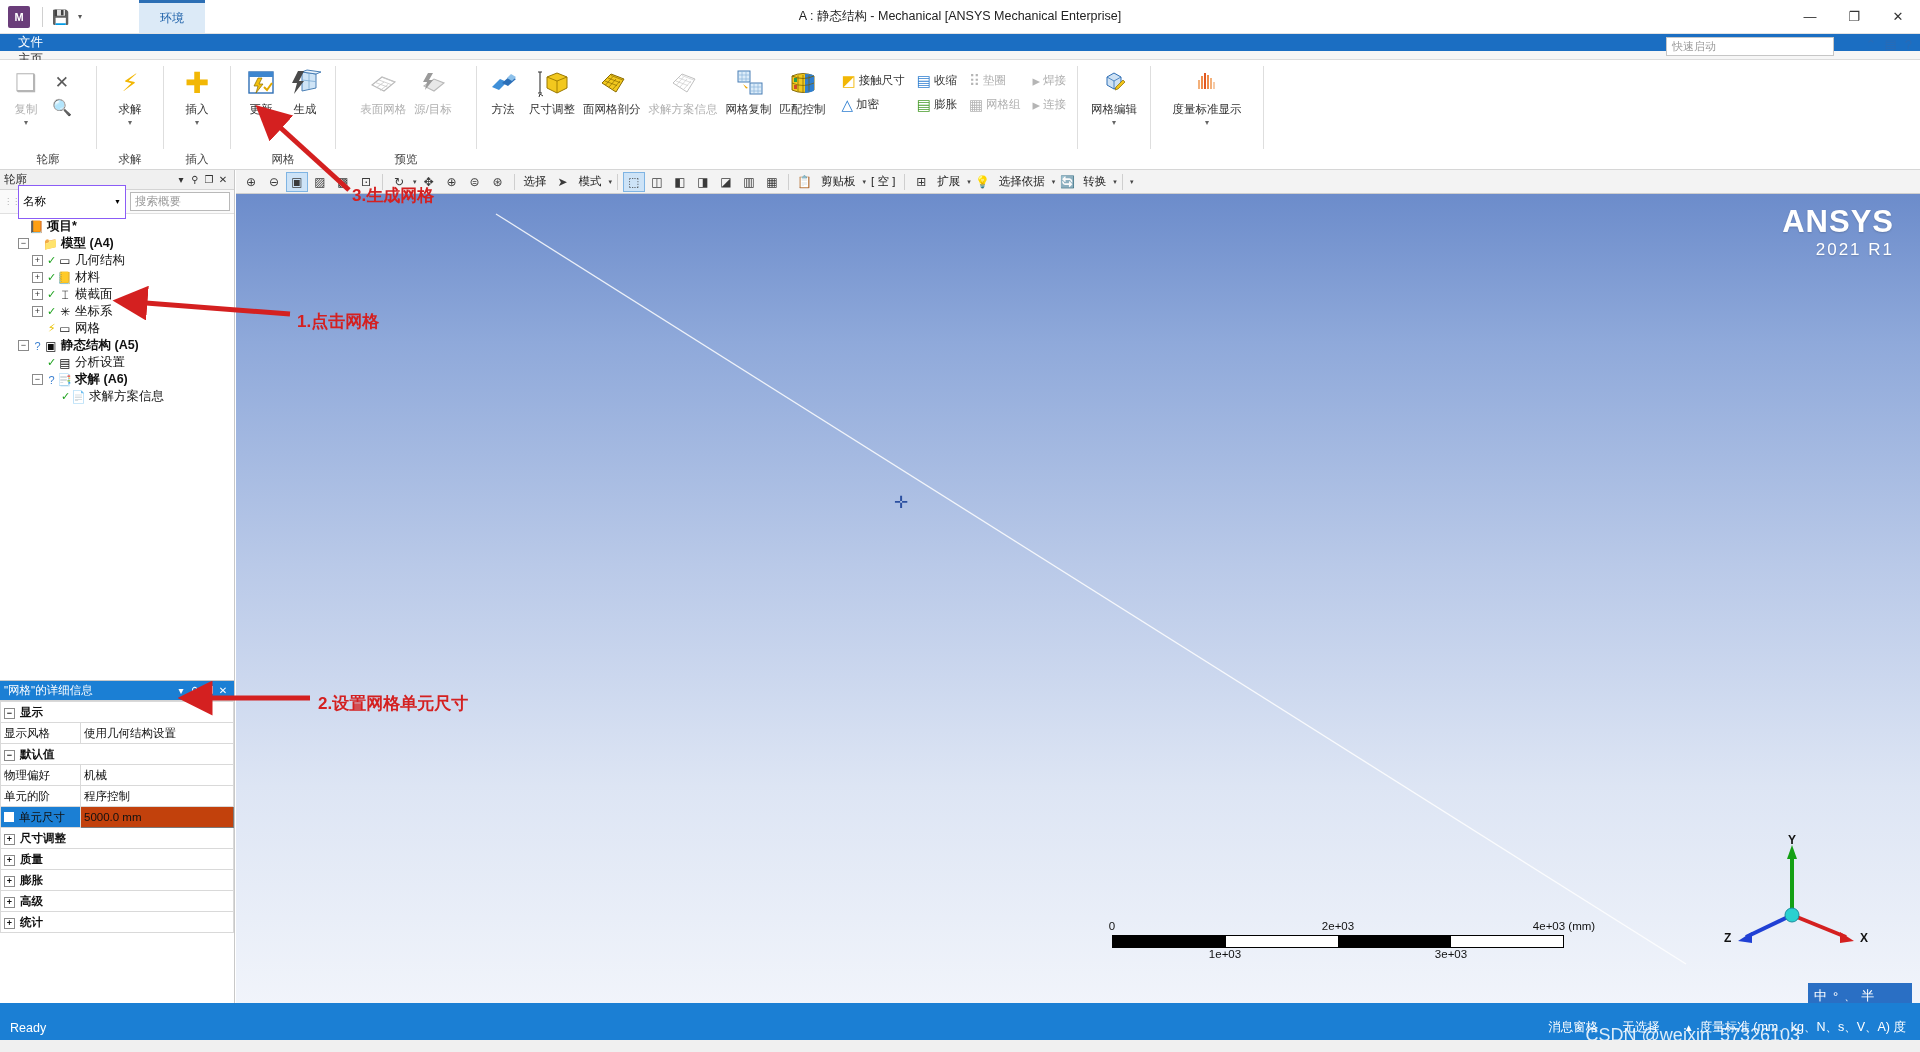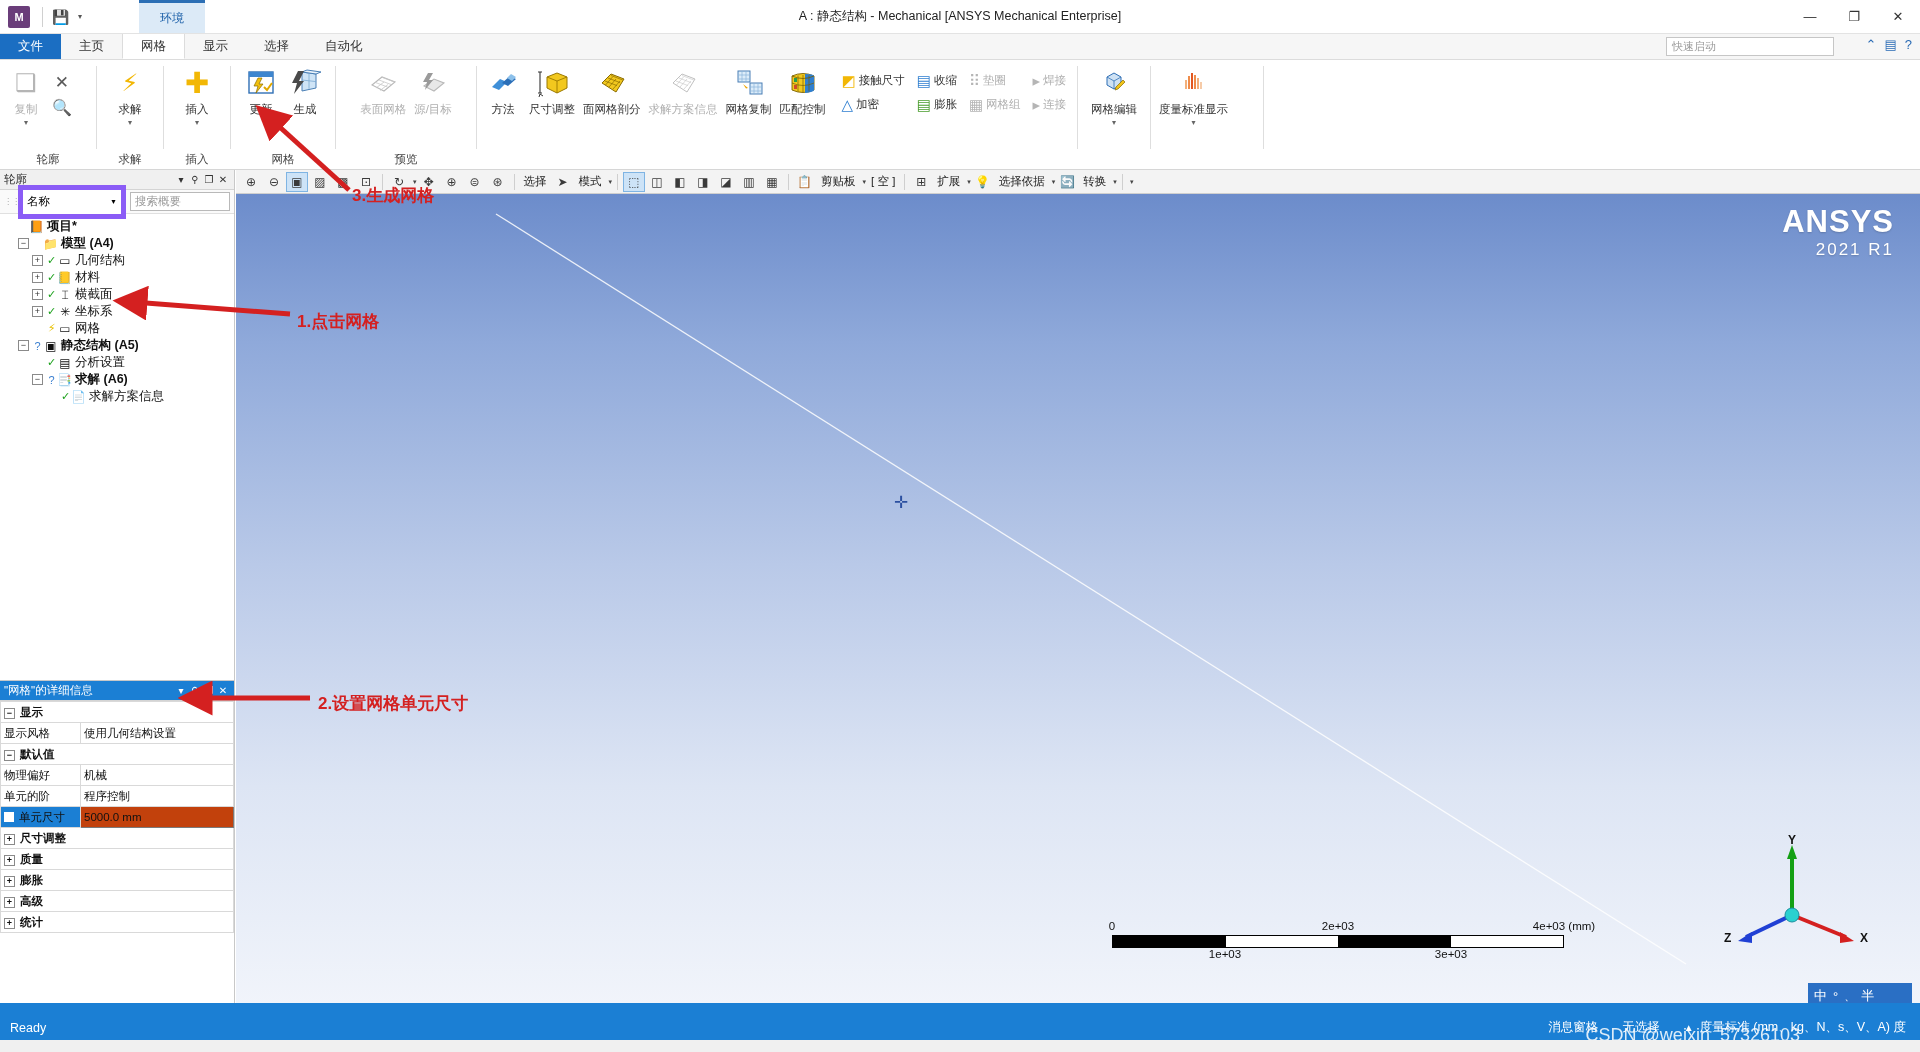--- a/index.html
+++ b/index.html
@@ -45,21 +45,21 @@
   .win-btns { position: absolute; right: 0; top: 0; height: 33px; display: flex; }
   .win-btn {
     width: 44px; height: 33px; display: flex; align-items: center; justify-content: center;
     font-size: 13px; color: #333;
   }
 
   
   .tabstrip {
     position: absolute; left: 0; top: 34px; width: 1920px; height: 26px;
     background: #f6f6f6; border-bottom: 1px solid #dcdcdc;
-    display: flex; align-items: stretch;
+    display: flex; align-items: stretch; flex-direction: column;
   }
   .tab {
     padding: 0 18px; display: flex; align-items: center;
     font-size: 12.5px; color: #333; cursor: default;
   }
   .tab.file { background: #1b6ec2; color: #ffffff; }
   .tab.active { background: #ffffff; border-left: 1px solid #dcdcdc; border-right: 1px solid #dcdcdc; border-bottom: 1px solid #ffffff; position: relative; top: 0; }
   .qlaunch {
     position: absolute; right: 86px; top: 3px; width: 168px; height: 19px;
     border: 1px solid #c6c6c6; background: #fff; font-size: 11px; color: #9a9a9a;
@@ -117,21 +117,21 @@
     background-image: radial-gradient(circle, #b9c9d8 0.8px, transparent 0.9px);
     background-size: 4px 4px; opacity: .9; }
   .panel-head.blue .dots { background-image: radial-gradient(circle, #bcdcf6 0.8px, transparent 0.9px); }
   .ph-btn { width: 14px; text-align: center; font-size: 10px; color: inherit; }
 
   .filterbar {
     height: 24px; display: flex; align-items: center; gap: 4px;
     padding: 2px 4px; border-bottom: 1px solid #e0e0e0; background: #fafafa;
   }
   .filter-sel {
-    width: 108px; height: 34px; border: 5px solid #8b5cf6; background: #fff;
+    width: 108px; height: 34px; border: 1px solid #8b5cf6; background: #fff;
     font-size: 11.5px; display: flex; align-items: center; padding: 0 4px; justify-content: space-between;
   }
   .filter-in {
     flex: 1; height: 19px; border: 1px solid #b9b9b9; background: #fff;
     font-size: 11.5px; color: #9a9a9a; display: flex; align-items: center; padding: 0 4px;
   }
   .tree { padding: 4px 0 0 4px; font-size: 12.5px; color: #111; }
   .tnode { display: flex; align-items: center; height: 17px; white-space: nowrap; }
   .texp { width: 11px; height: 11px; border: 1px solid #8a8a8a; background: #fff;
           font-size: 9px; line-height: 9px; text-align: center; color: #333; margin-right: 3px; flex: none; }
@@ -486,21 +486,21 @@
             </svg>
           </div>
           <div class="lb">网格编辑</div>
           <div class="dd">▾</div>
         </div>
       </div>
     </div>
     <div class="rgroup-sep"></div>
 
     <div class="rgroup" style="width:112px">
-      <div class="rgroup-items" style="justify-content:flex-start">
+      <div class="rgroup-items" style="justify-content:center">
         <div class="rbtn">
           <div class="ic">
             <svg width="28" height="26" viewBox="0 0 28 26">
               <rect x="5" y="10" width="2" height="9" fill="#f3b07a"></rect>
               <rect x="8" y="6" width="2" height="13" fill="#ef8c4a"></rect>
               <rect x="11" y="3" width="2" height="16" fill="#e25822"></rect>
               <rect x="14" y="5" width="2" height="14" fill="#ef8c4a"></rect>
               <rect x="17" y="8" width="2" height="11" fill="#f3b07a"></rect>
               <rect x="20" y="12" width="2" height="7" fill="#f6cba8"></rect>
             </svg>

